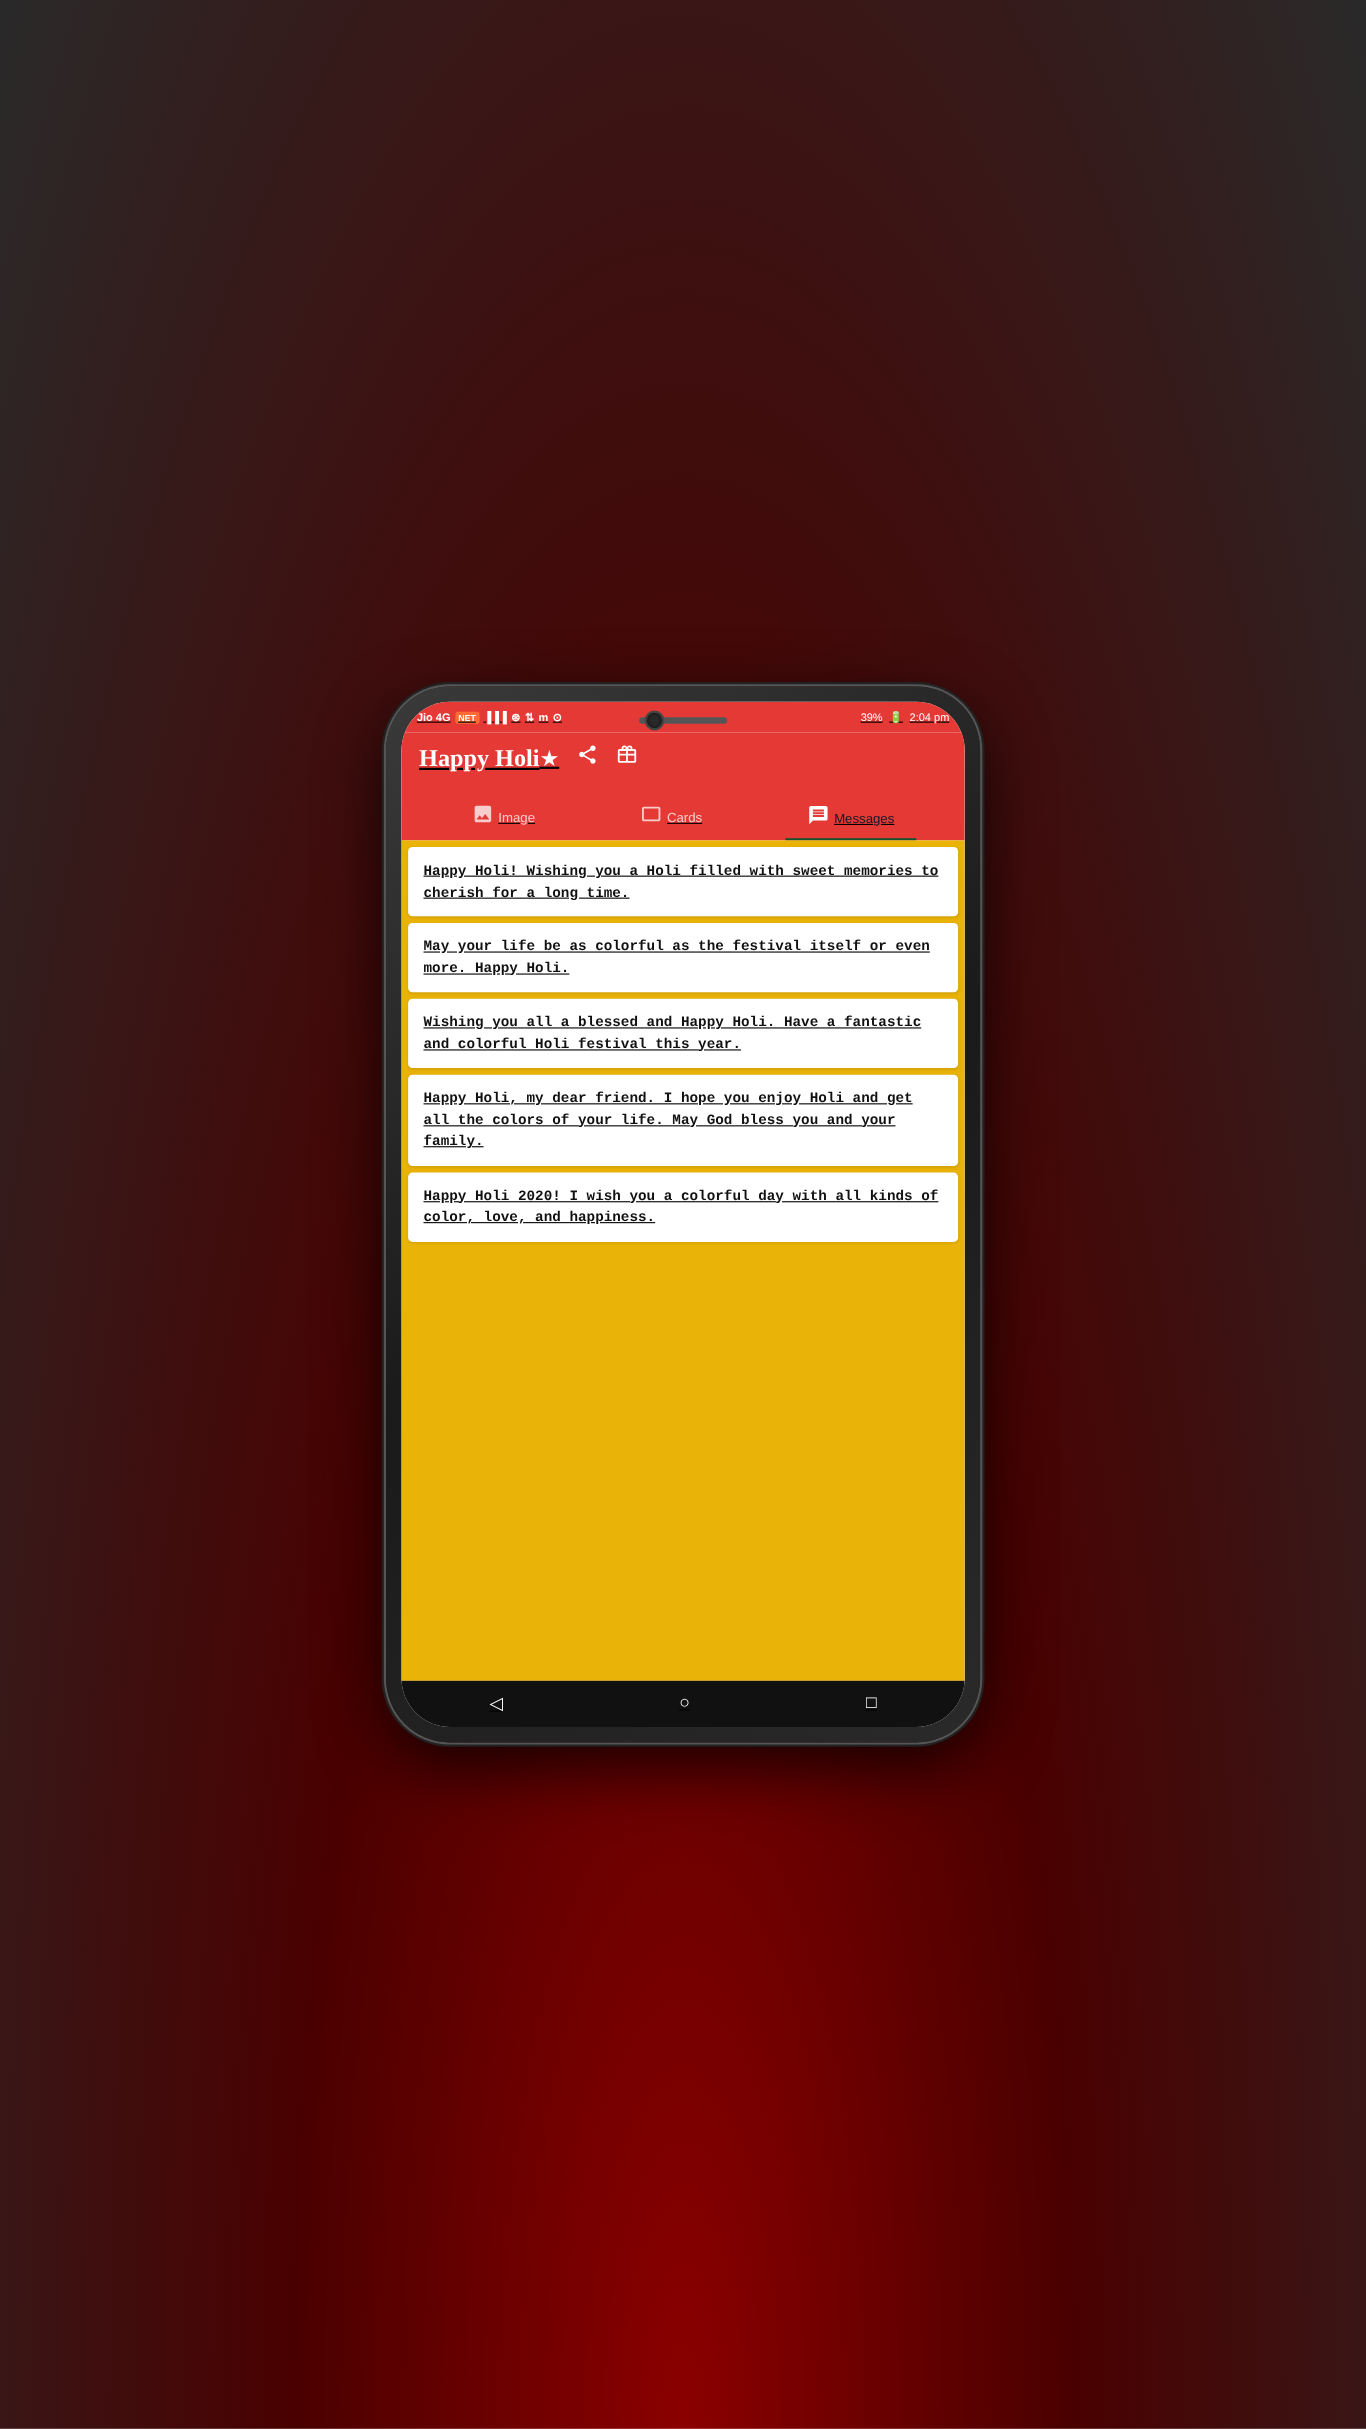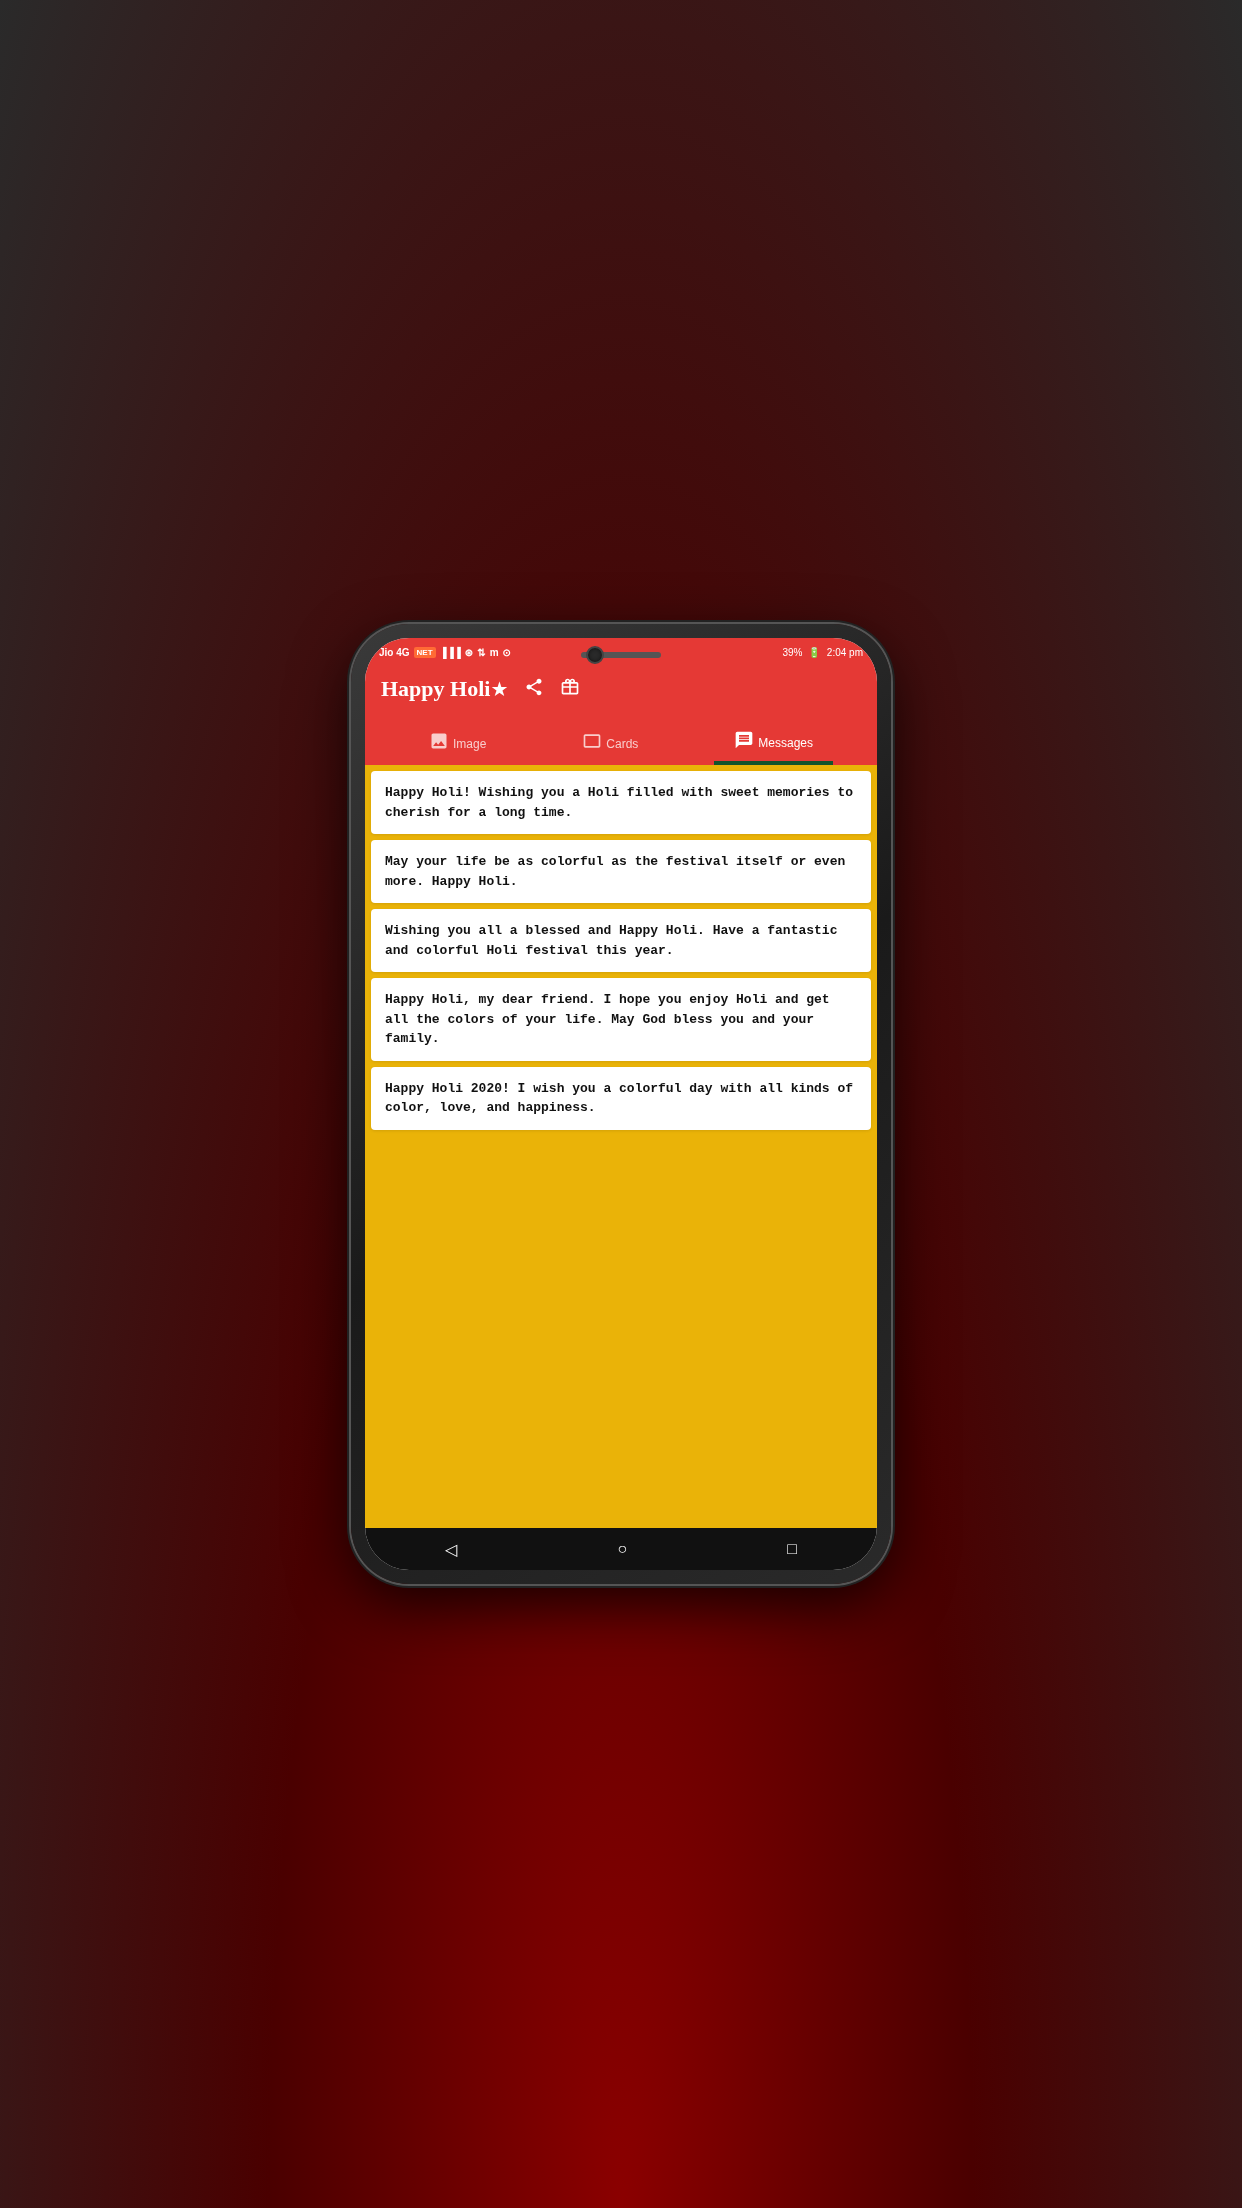--- a/index.html
+++ b/index.html
@@ -23,20 +23,21 @@
       display: flex;
       flex-direction: column;
       align-items: center;
       justify-content: flex-start;
       padding: 14px;
       box-shadow:
         0 0 0 2px #555,
         0 0 0 4px #222,
         0 20px 60px rgba(0,0,0,0.8);
       position: relative;
+      text-decoration: underline;
     }
 
     
     .phone-outer::before {
       content: '';
       position: absolute;
       top: 28px;
       left: 50%;
       transform: translateX(-50%);
       width: 80px;
@@ -153,22 +154,22 @@
       align-items: center;
       padding: 8px 20px 6px;
       color: rgba(255,255,255,0.75);
       font-size: 12px;
       cursor: pointer;
       border-bottom: 3px solid transparent;
       gap: 4px;
     }
 
     .nav-tab.active {
-      color: #ffffff;
-      border-bottom: 4px solid #14532d;
+      color: #0f172a;
+      border-bottom: 2px solid #14532d;
     }
 
     .tab-icon {
       font-size: 18px;
     }
 
     
     .messages-list {
       flex: 1;
       overflow-y: auto;

